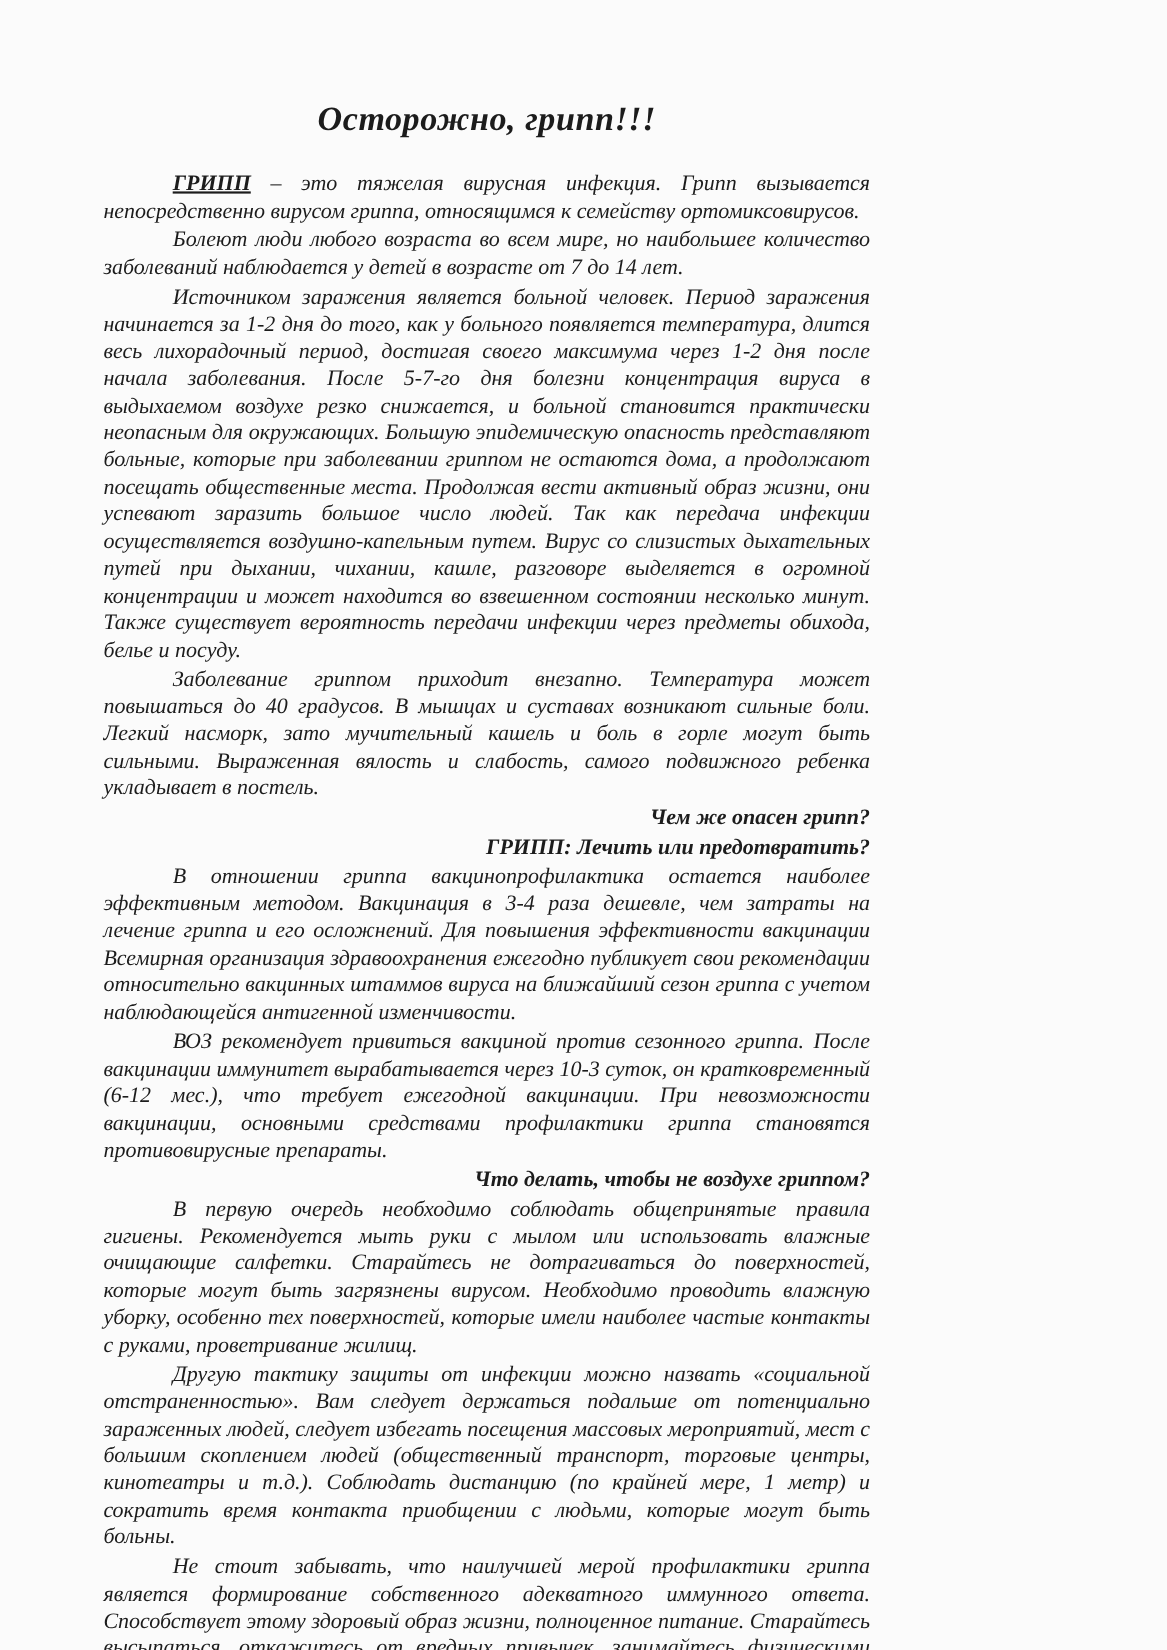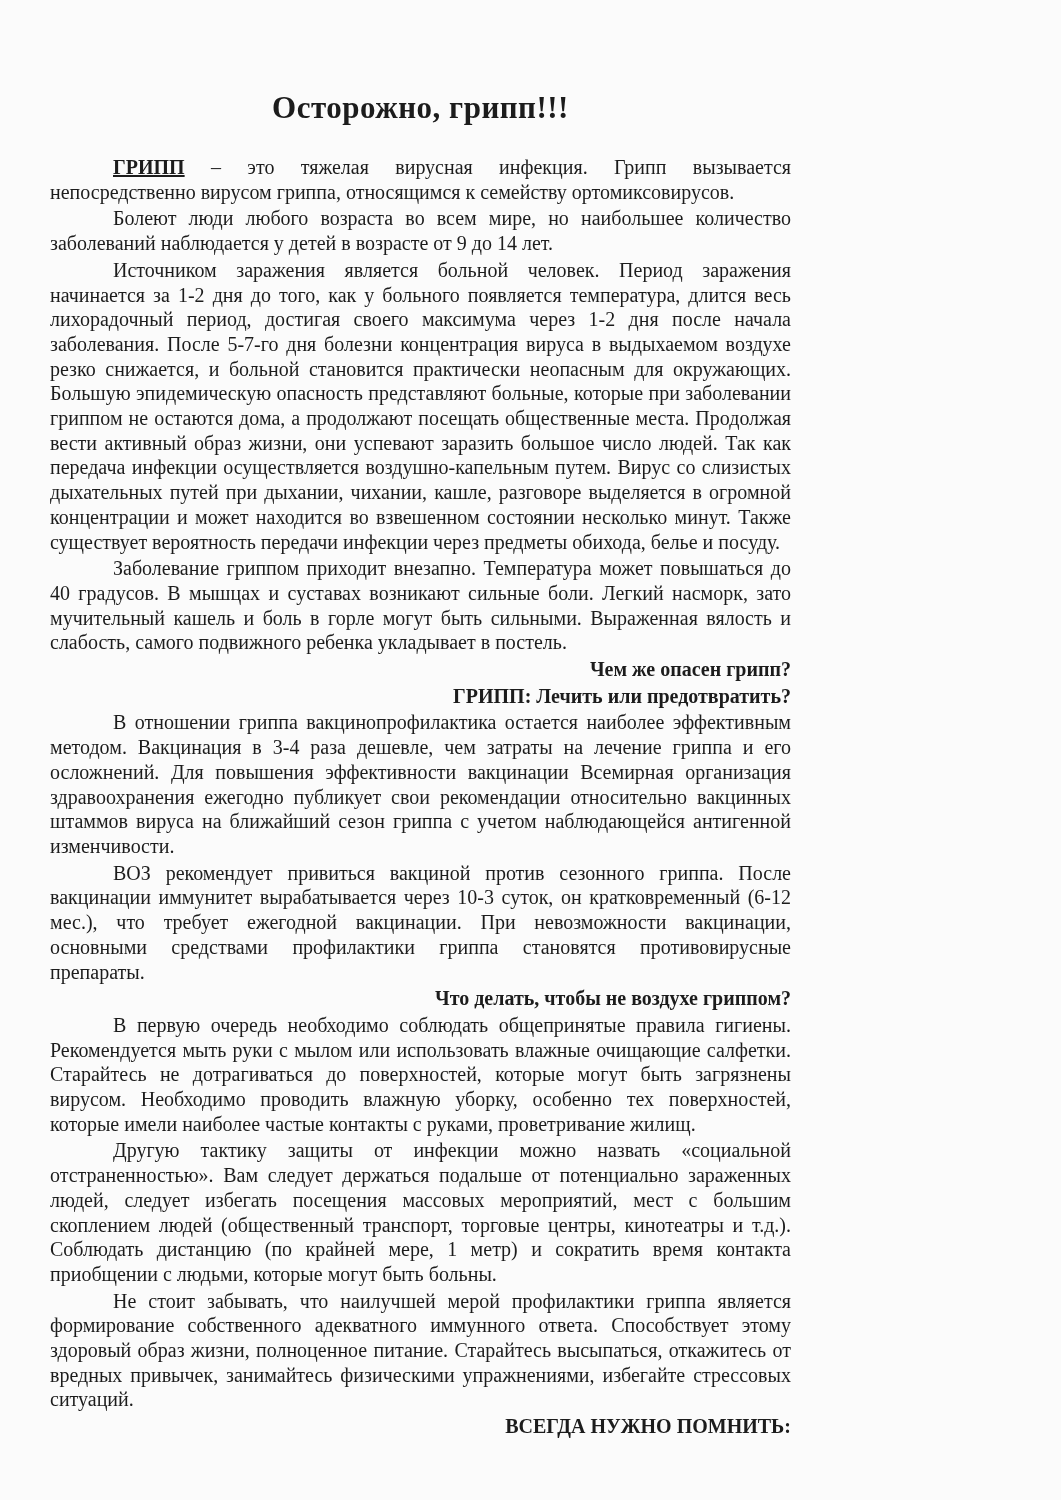--- a/index.html
+++ b/index.html
@@ -12,22 +12,23 @@
     background: var(--page-bg);
   }
   .page {
     position: relative;
     box-sizing: border-box;
     width: 869px;
     height: 1500px;
     background: var(--page-bg);
     color: var(--text-color);
     font-family: "Liberation Serif", "DejaVu Serif", serif;
-    padding: 88px 76px 0 48px;
+    padding: 88px 76px 0 92px;
     overflow: hidden;
+    font-style: italic;
   }
   .doc-title {
     font-size: 31px;
     font-weight: bold;
     text-align: center;
     line-height: 40px;
     margin: 0 0 27px 0;
     letter-spacing: 0.5px;
   }
   .paragraphs {
@@ -47,21 +48,21 @@
   .run.bold { font-weight: bold; }
   .run.underline { text-decoration: underline; }
 </style>
 </head>
 <body>
 
 <div class="page">
   <h1 class="doc-title">Осторожно, грипп!!!</h1>
   <div class="paragraphs">
       <p class="para body"><span class="run bold underline">ГРИПП</span><span class="run"> – это тяжелая вирусная инфекция. Грипп вызывается непосредственно вирусом гриппа, относящимся к семейству ортомиксовирусов.</span></p>
-      <p class="para body"><span class="run">Болеют люди любого возраста во всем мире, но наибольшее количество заболеваний наблюдается у детей в возрасте от 9 до 14 лет.</span></p>
+      <p class="para body"><span class="run">Болеют люди любого возраста во всем мире, но наибольшее количество заболеваний наблюдается у детей в возрасте от 7 до 14 лет.</span></p>
       <p class="para body"><span class="run">Источником заражения является больной человек. Период заражения начинается за 1-2 дня до того, как у больного появляется температура, длится весь лихорадочный период, достигая своего максимума через 1-2 дня после начала заболевания. После 5-7-го дня болезни концентрация вируса в выдыхаемом воздухе резко снижается, и больной становится практически неопасным для окружающих. Большую эпидемическую опасность представляют больные, которые при заболевании гриппом не остаются дома, а продолжают посещать общественные места. Продолжая вести активный образ жизни, они успевают заразить большое число людей. Так как передача инфекции осуществляется воздушно-капельным путем. Вирус со слизистых дыхательных путей при дыхании, чихании, кашле, разговоре выделяется в огромной концентрации и может находится во взвешенном состоянии несколько минут. Также существует вероятность передачи инфекции через предметы обихода, белье и посуду.</span></p>
       <p class="para body"><span class="run">Заболевание гриппом приходит внезапно. Температура может повышаться до 40 градусов. В мышцах и суставах возникают сильные боли. Легкий насморк, зато мучительный кашель и боль в горле могут быть сильными. Выраженная вялость и слабость, самого подвижного ребенка укладывает в постель.</span></p>
       <p class="para heading"><span class="run bold">Чем же опасен грипп?</span></p>
       <p class="para heading"><span class="run bold">ГРИПП: Лечить или предотвратить?</span></p>
       <p class="para body"><span class="run">В отношении гриппа вакцинопрофилактика остается наиболее эффективным методом. Вакцинация в 3-4 раза дешевле, чем затраты на лечение гриппа и его осложнений. Для повышения эффективности вакцинации Всемирная организация здравоохранения ежегодно публикует свои рекомендации относительно вакцинных штаммов вируса на ближайший сезон гриппа с учетом наблюдающейся антигенной изменчивости.</span></p>
       <p class="para body"><span class="run">ВОЗ рекомендует привиться вакциной против сезонного гриппа. После вакцинации иммунитет вырабатывается через 10-3 суток, он кратковременный (6-12 мес.), что требует ежегодной вакцинации. При невозможности вакцинации, основными средствами профилактики гриппа становятся противовирусные препараты.</span></p>
       <p class="para heading"><span class="run bold">Что делать, чтобы не воздухе гриппом?</span></p>
       <p class="para body"><span class="run">В первую очередь необходимо соблюдать общепринятые правила гигиены. Рекомендуется мыть руки с мылом или использовать влажные очищающие салфетки. Старайтесь не дотрагиваться до поверхностей, которые могут быть загрязнены вирусом. Необходимо проводить влажную уборку, особенно тех поверхностей, которые имели наиболее частые контакты с руками, проветривание жилищ.</span></p>
       <p class="para body"><span class="run">Другую тактику защиты от инфекции можно назвать «социальной отстраненностью». Вам следует держаться подальше от потенциально зараженных людей, следует избегать посещения массовых мероприятий, мест с большим скоплением людей (общественный транспорт, торговые центры, кинотеатры и т.д.). Соблюдать дистанцию (по крайней мере, 1 метр) и сократить время контакта приобщении с людьми, которые могут быть больны.</span></p>
       <p class="para body"><span class="run">Не стоит забывать, что наилучшей мерой профилактики гриппа является формирование собственного адекватного иммунного ответа. Способствует этому здоровый образ жизни, полноценное питание. Старайтесь высыпаться, откажитесь от вредных привычек, занимайтесь физическими упражнениями, избегайте стрессовых ситуаций.</span></p>

